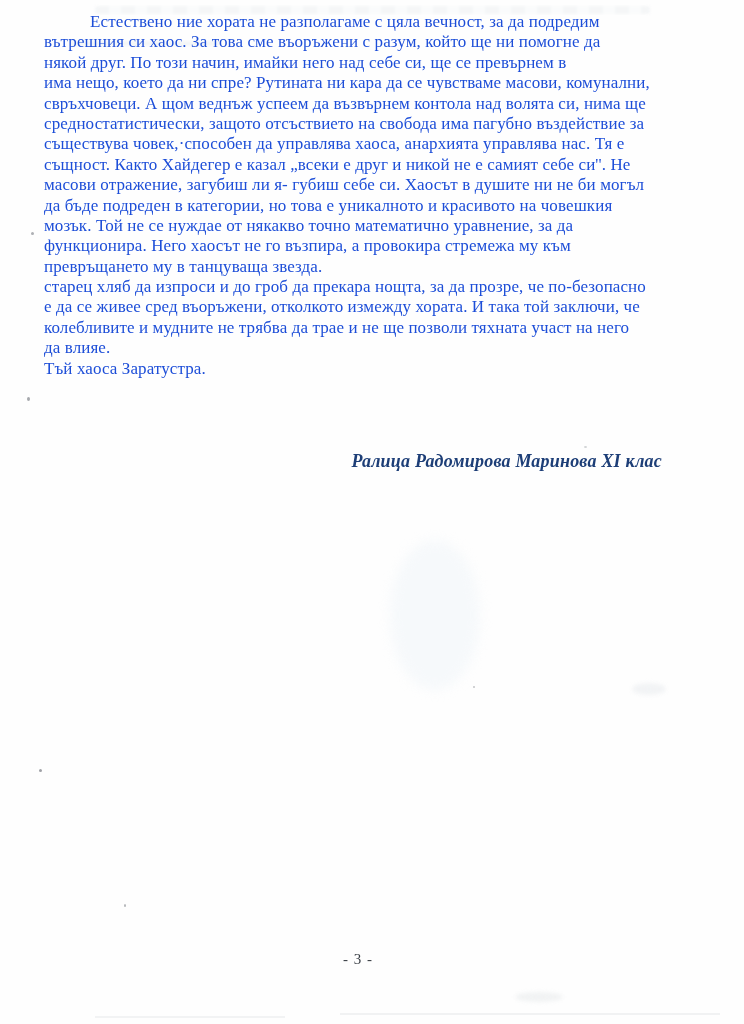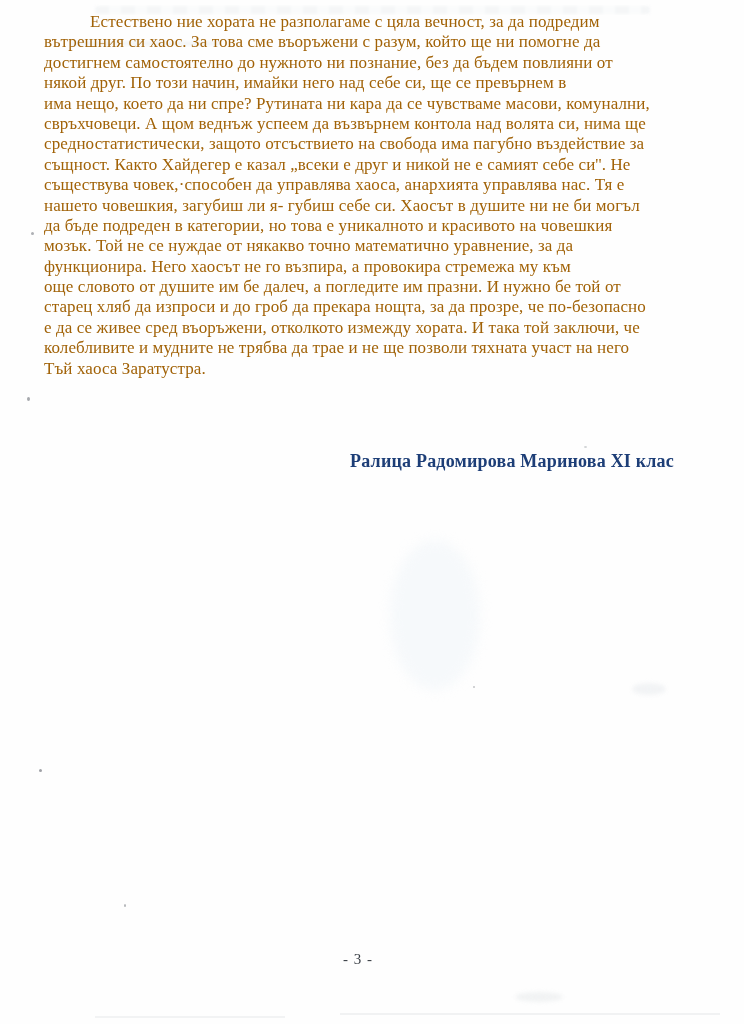--- a/index.html
+++ b/index.html
@@ -22,24 +22,25 @@
     width: 636px;
     font-size: 17px;
     line-height: 20.4px;
     white-space: nowrap;
     letter-spacing: 0.1px;
   }
   .line { height: 20.4px; }
   .line.indent { padding-left: 46px; }
   .signature {
     position: absolute;
-    right: 70px;
+    right: 82px;
     top: 451px;
     font-size: 18px;
     font-weight: bold;
+    font-style: italic;
     letter-spacing: 0.2px;
     white-space: nowrap;
   }
   .page-number {
     position: absolute;
     left: 0;
     top: 951px;
     width: 716px;
     text-align: center;
     font-size: 15px;
@@ -97,37 +98,37 @@
   <div class="artifact a-smudge-bottom"></div>
   <div class="artifact a-line-bottom1"></div>
   <div class="artifact a-line-bottom2"></div>
   <div class="speck s1"></div>
   <div class="speck s2"></div>
   <div class="speck s3"></div>
   <div class="speck s4"></div>
   <div class="speck s5"></div>
   <div class="speck s6"></div>
 
-  <div class="text-block" style="color: #a16207;">
+  <div class="text-block" style="color: #1d4ed8;">
       <div class="line indent">Естествено ние хората не разполагаме с цяла вечност, за да подредим</div>
       <div class="line">вътрешния си хаос. За това сме въоръжени с разум, който ще ни помогне да</div>
-      <div class="line">достигнем самостоятелно до нужното ни познание, без да бъдем повлияни от</div>
       <div class="line">някой друг. По този начин, имайки него над себе си, ще се превърнем в</div>
       <div class="line">има нещо, което да ни спре? Рутината ни кара да се чувстваме масови, комунални,</div>
       <div class="line">свръхчовеци. А щом веднъж успеем да възвърнем контола над волята си, нима ще</div>
       <div class="line">средностатистически, защото отсъствието на свобода има пагубно въздействие за</div>
+      <div class="line">съществува човек,·способен да управлява хаоса, анархията управлява нас. Тя е</div>
       <div class="line">същност. Както Хайдегер е казал „всеки е друг и никой не е самият себе си''. Не</div>
-      <div class="line">съществува човек,·способен да управлява хаоса, анархията управлява нас. Тя е</div>
-      <div class="line">нашето човешкия, загубиш ли я- губиш себе си. Хаосът в душите ни не би могъл</div>
+      <div class="line">масови отражение, загубиш ли я- губиш себе си. Хаосът в душите ни не би могъл</div>
       <div class="line">да бъде подреден в категории, но това е уникалното и красивото на човешкия</div>
       <div class="line">мозък. Той не се нуждае от някакво точно математично уравнение, за да</div>
       <div class="line">функционира. Него хаосът не го възпира, а провокира стремежа му към</div>
-      <div class="line">още словото от душите им бе далеч, а погледите им празни. И нужно бе той от</div>
+      <div class="line">превръщането му в танцуваща звезда.</div>
       <div class="line">старец хляб да изпроси и до гроб да прекара нощта, за да прозре, че по-безопасно</div>
       <div class="line">е да се живее сред въоръжени, отколкото измежду хората. И така той заключи, че</div>
       <div class="line">колебливите и мудните не трябва да трае и не ще позволи тяхната участ на него</div>
+      <div class="line">да влияе.</div>
       <div class="line">Тъй хаоса Заратустра.</div>
     </div>
 
   <div class="signature" style="color: rgb(29, 62, 119);">Ралица Радомирова Маринова XI клас</div>
 
   <div class="page-number">- 3 -</div>
 </div>
 
 </body></html>

